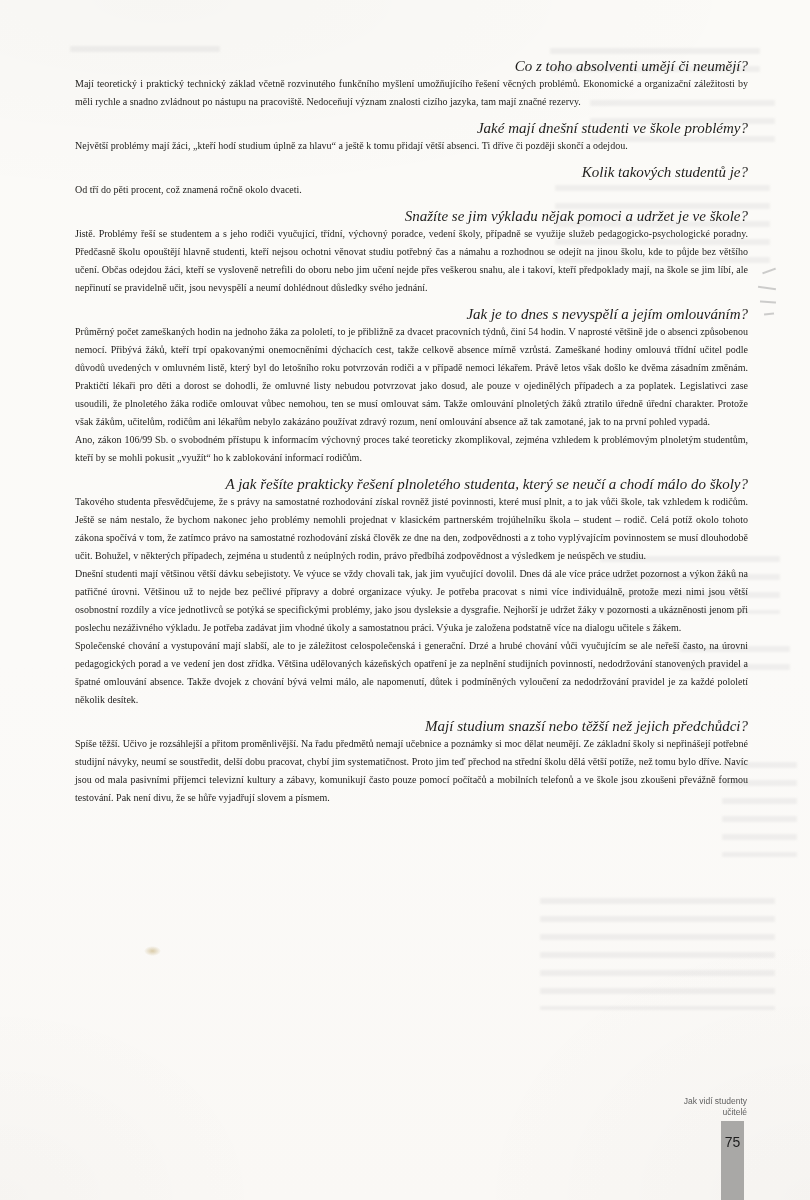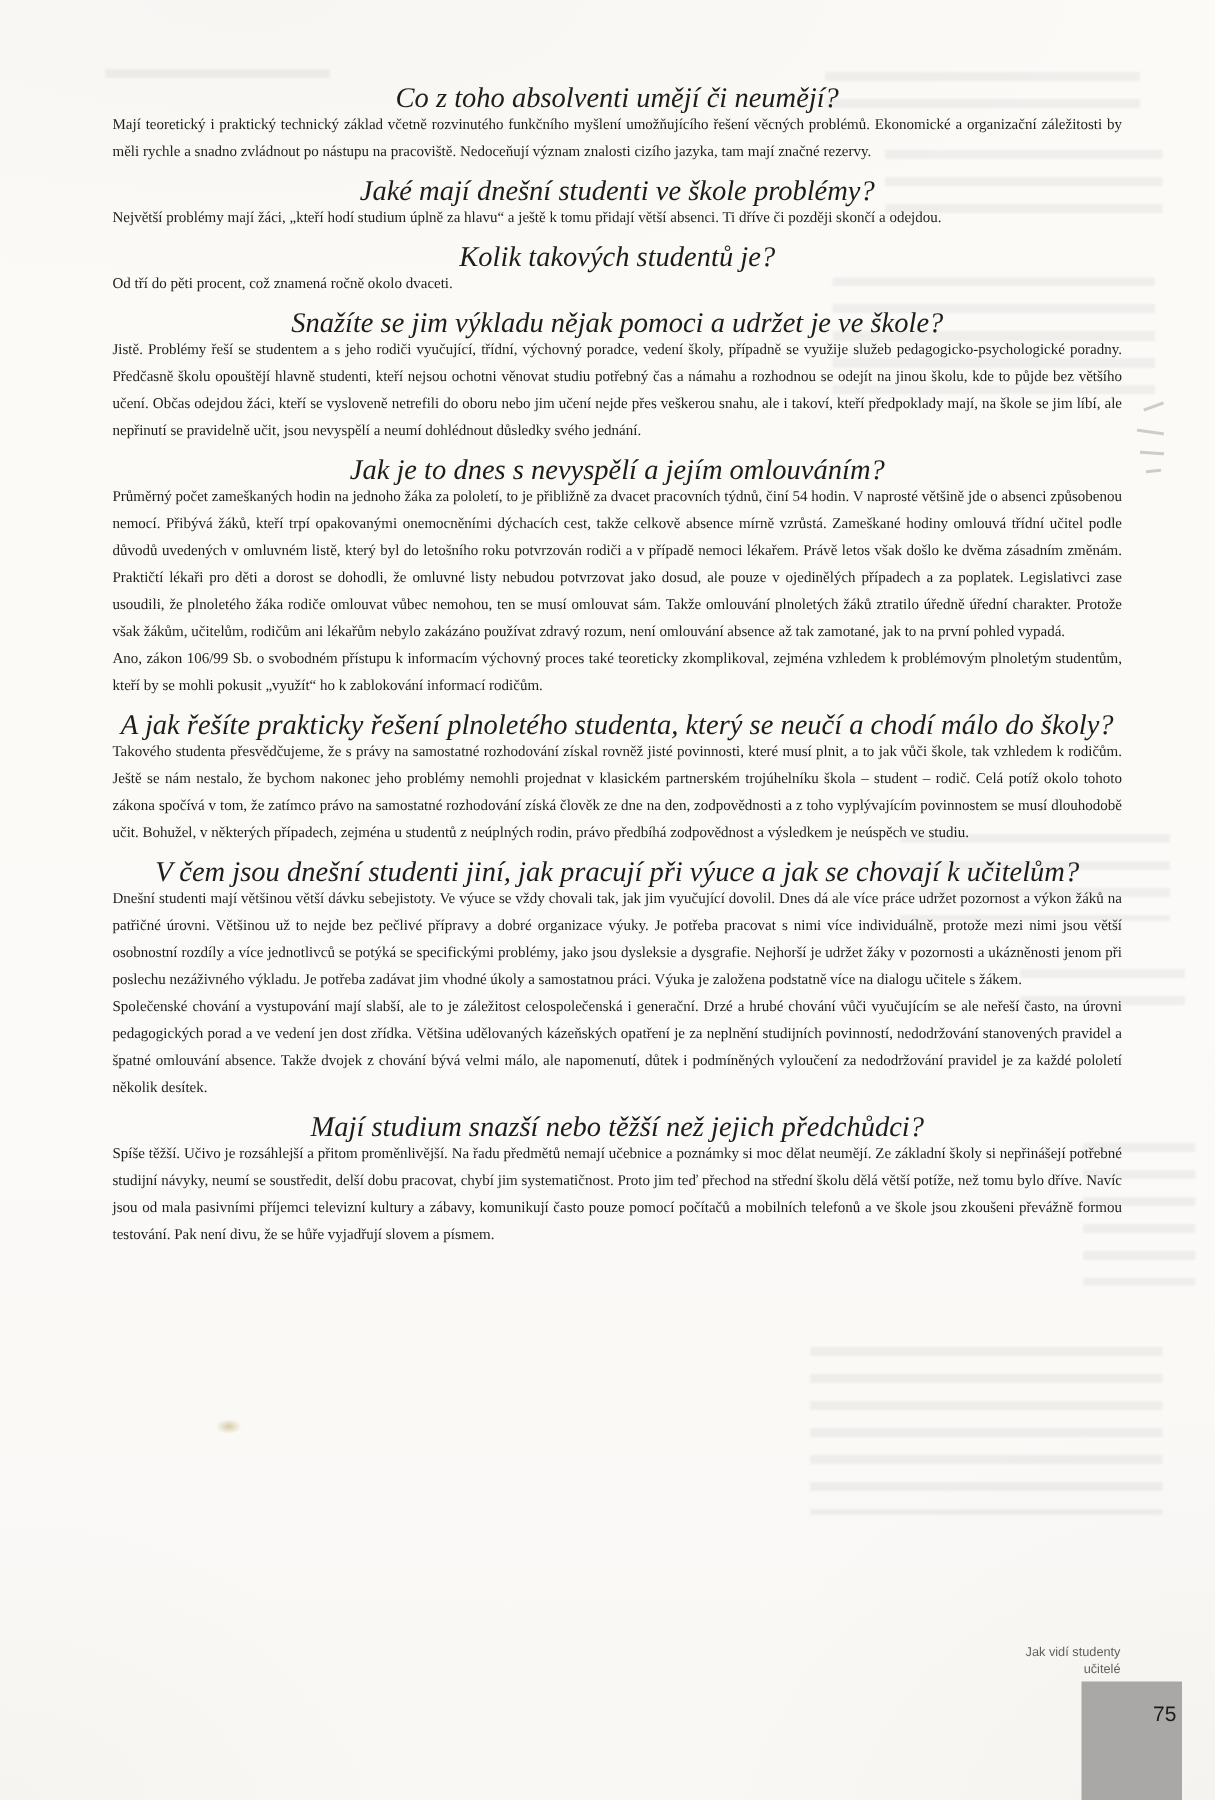--- a/index.html
+++ b/index.html
@@ -19,23 +19,23 @@
       linear-gradient(180deg, #fbfaf7 0%, #fbfaf8 55%, #faf8f5 100%);
   }
   .text-block {
     position: absolute;
     left: 75px; top: 49px; width: 673px;
     color: #1e1d1b;
   }
   p.q {
     margin: 8px 0 0 0;
     font-style: italic;
-    font-size: 19px;
+    font-size: 15px;
     line-height: 18px;
-    text-align: center;
+    text-align: right;
     font-family: Liberation Serif, serif;
   }
   p.a {
     margin: 0;
     font-size: 10px;
     line-height: 18px;
     text-align: justify;
     text-justify: inter-word;
   }
   
@@ -46,21 +46,20 @@
     font-family: "Liberation Sans", sans-serif;
     font-size: 8.5px; line-height: 10.5px;
     color: #5f5f5f;
   }
   .footer-label span { display: block; }
   .page-number-box {
     position: absolute;
     left: 721px; top: 1121px;
     width: 23px; height: 79px;
     background: #a9a8a6;
-    padding-left: 44px;
   }
   .page-number-box .num {
     display: block;
     margin-top: 13px;
     text-align: center;
     font-family: "Liberation Sans", sans-serif;
     font-size: 14px;
     color: #1c1c1c;
   }
   
@@ -123,21 +122,20 @@
     <p class="a">Jistě. Problémy řeší se studentem a s jeho rodiči vyučující, třídní, výchovný poradce, vedení školy, případně se využije služeb pedagogicko-psychologické poradny. Předčasně školu opouštějí hlavně studenti, kteří nejsou ochotni věnovat studiu potřebný čas a námahu a rozhodnou se odejít na jinou školu, kde to půjde bez většího učení. Občas odejdou žáci, kteří se vysloveně netrefili do oboru nebo jim učení nejde přes veškerou snahu, ale i takoví, kteří předpoklady mají, na škole se jim líbí, ale nepřinutí se pravidelně učit, jsou nevyspělí a neumí dohlédnout důsledky svého jednání.</p>
 
     <p class="q">Jak je to dnes s nevyspělí a jejím omlouváním?</p>
     <p class="a">Průměrný počet zameškaných hodin na jednoho žáka za pololetí, to je přibližně za dvacet pracovních týdnů, činí 54 hodin. V naprosté většině jde o absenci způsobenou nemocí. Přibývá žáků, kteří trpí opakovanými onemocněními dýchacích cest, takže celkově absence mírně vzrůstá. Zameškané hodiny omlouvá třídní učitel podle důvodů uvedených v omluvném listě, který byl do letošního roku potvrzován rodiči a v případě nemoci lékařem. Právě letos však došlo ke dvěma zásadním změnám. Praktičtí lékaři pro děti a dorost se dohodli, že omluvné listy nebudou potvrzovat jako dosud, ale pouze v ojedinělých případech a za poplatek. Legislativci zase usoudili, že plnoletého žáka rodiče omlouvat vůbec nemohou, ten se musí omlouvat sám. Takže omlouvání plnoletých žáků ztratilo úředně úřední charakter. Protože však žákům, učitelům, rodičům ani lékařům nebylo zakázáno používat zdravý rozum, není omlouvání absence až tak zamotané, jak to na první pohled vypadá.</p>
 
     <p class="a">Ano, zákon 106/99 Sb. o svobodném přístupu k informacím výchovný proces také teoreticky zkomplikoval, zejména vzhledem k problémovým plnoletým studentům, kteří by se mohli pokusit „využít“ ho k zablokování informací rodičům.</p>
 
     <p class="q">A jak řešíte prakticky řešení plnoletého studenta, který se neučí a chodí málo do školy?</p>
     <p class="a">Takového studenta přesvědčujeme, že s právy na samostatné rozhodování získal rovněž jisté povinnosti, které musí plnit, a to jak vůči škole, tak vzhledem k rodičům. Ještě se nám nestalo, že bychom nakonec jeho problémy nemohli projednat v klasickém partnerském trojúhelníku škola – student – rodič. Celá potíž okolo tohoto zákona spočívá v tom, že zatímco právo na samostatné rozhodování získá člověk ze dne na den, zodpovědnosti a z toho vyplývajícím povinnostem se musí dlouhodobě učit. Bohužel, v některých případech, zejména u studentů z neúplných rodin, právo předbíhá zodpovědnost a výsledkem je neúspěch ve studiu.</p>
 
-    <p class="q">V čem jsou dnešní studenti jiní, jak pracují při výuce a jak se chovají k učitelům?</p>
     <p class="a">Dnešní studenti mají většinou větší dávku sebejistoty. Ve výuce se vždy chovali tak, jak jim vyučující dovolil. Dnes dá ale více práce udržet pozornost a výkon žáků na patřičné úrovni. Většinou už to nejde bez pečlivé přípravy a dobré organizace výuky. Je potřeba pracovat s nimi více individuálně, protože mezi nimi jsou větší osobnostní rozdíly a více jednotlivců se potýká se specifickými problémy, jako jsou dysleksie a dysgrafie. Nejhorší je udržet žáky v pozornosti a ukázněnosti jenom při poslechu nezáživného výkladu. Je potřeba zadávat jim vhodné úkoly a samostatnou práci. Výuka je založena podstatně více na dialogu učitele s žákem.</p>
     <p class="a">Společenské chování a vystupování mají slabší, ale to je záležitost celospolečenská i generační. Drzé a hrubé chování vůči vyučujícím se ale neřeší často, na úrovni pedagogických porad a ve vedení jen dost zřídka. Většina udělovaných kázeňských opatření je za neplnění studijních povinností, nedodržování stanovených pravidel a špatné omlouvání absence. Takže dvojek z chování bývá velmi málo, ale napomenutí, důtek i podmíněných vyloučení za nedodržování pravidel je za každé pololetí několik desítek.</p>
 
     <p class="q">Mají studium snazší nebo těžší než jejich předchůdci?</p>
     <p class="a">Spíše těžší. Učivo je rozsáhlejší a přitom proměnlivější. Na řadu předmětů nemají učebnice a poznámky si moc dělat neumějí. Ze základní školy si nepřinášejí potřebné studijní návyky, neumí se soustředit, delší dobu pracovat, chybí jim systematičnost. Proto jim teď přechod na střední školu dělá větší potíže, než tomu bylo dříve. Navíc jsou od mala pasivními příjemci televizní kultury a zábavy, komunikují často pouze pomocí počítačů a mobilních telefonů a ve škole jsou zkoušeni převážně formou testování. Pak není divu, že se hůře vyjadřují slovem a písmem.</p>
   </article>
 
   <div class="footer-label">
     <span>Jak vidí studenty</span>
     <span>učitelé</span>

